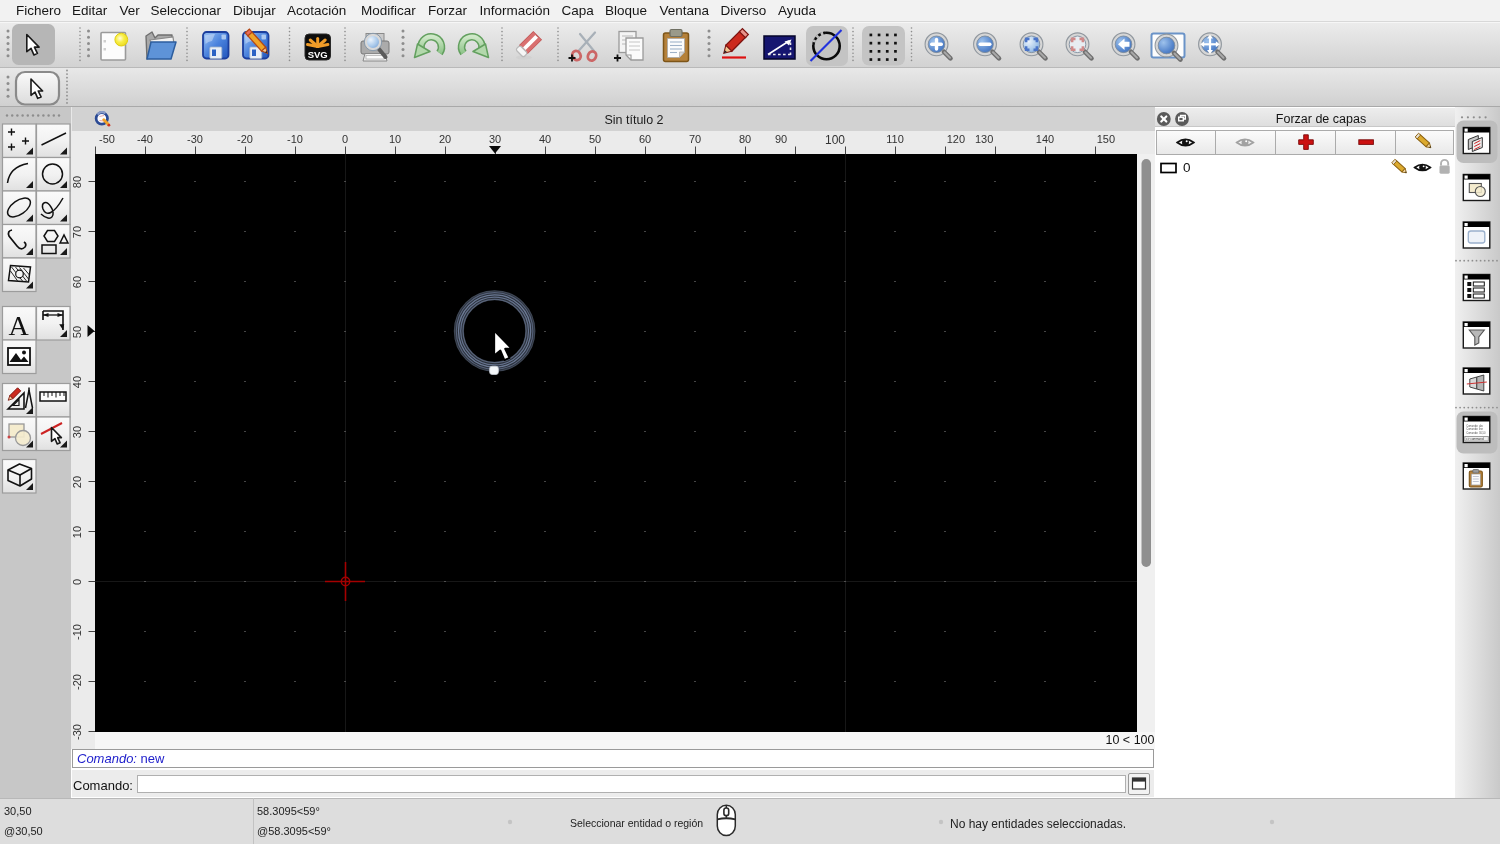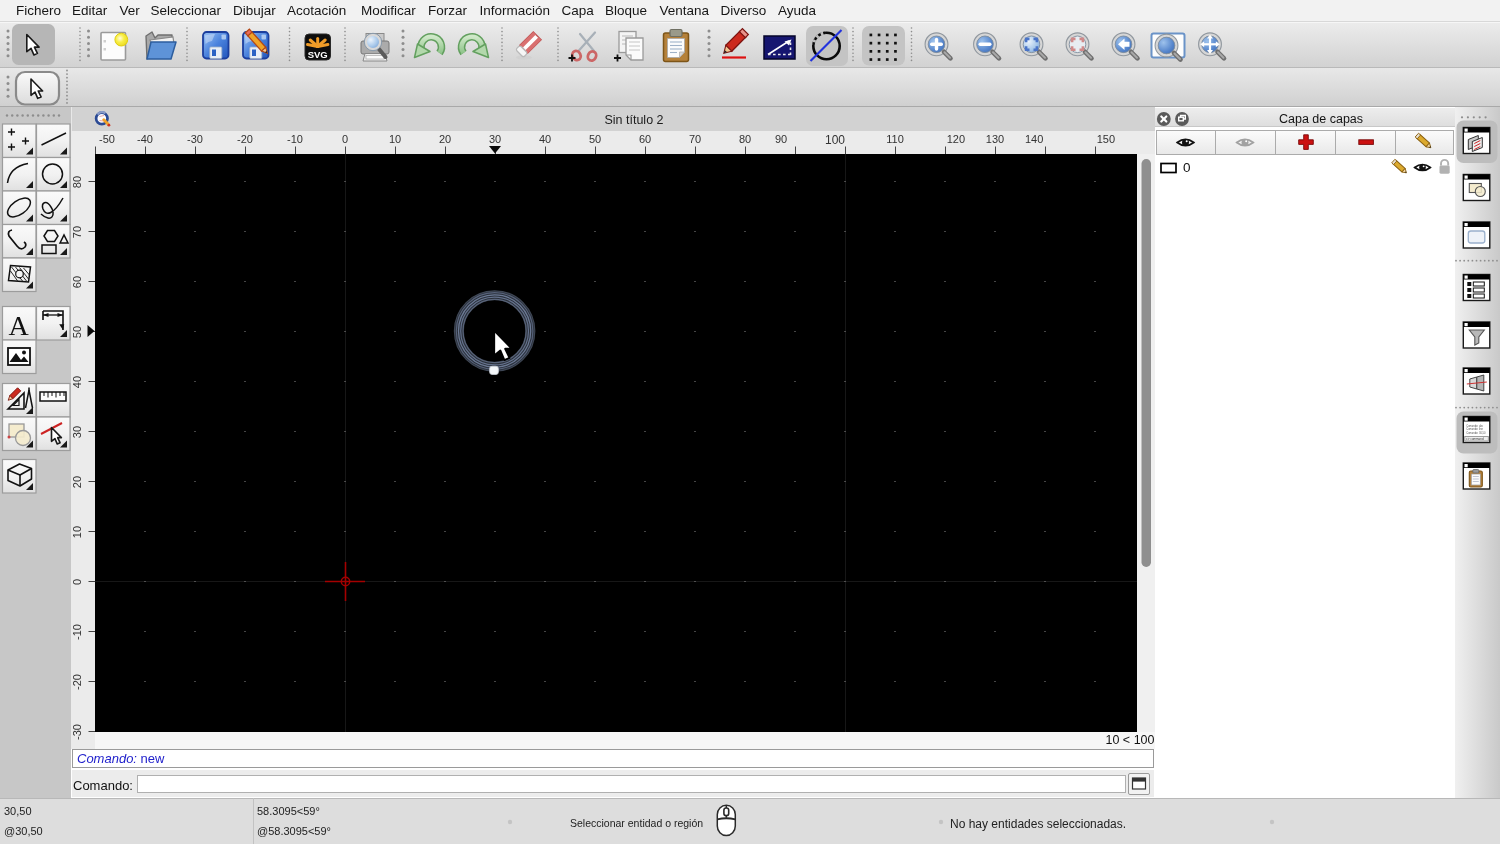--- a/index.html
+++ b/index.html
@@ -57,40 +57,40 @@
 <div class="abs" style="left:387px;top:1.5px;width:40px;text-align:center;font-size:11px;color:#333">30</div>
 <div class="abs" style="left:437px;top:1.5px;width:40px;text-align:center;font-size:11px;color:#333">40</div>
 <div class="abs" style="left:487px;top:1.5px;width:40px;text-align:center;font-size:11px;color:#333">50</div>
 <div class="abs" style="left:537px;top:1.5px;width:40px;text-align:center;font-size:11px;color:#333">60</div>
 <div class="abs" style="left:587px;top:1.5px;width:40px;text-align:center;font-size:11px;color:#333">70</div>
 <div class="abs" style="left:637px;top:1.5px;width:40px;text-align:center;font-size:11px;color:#333">80</div>
 <div class="abs" style="left:687px;top:1.5px;width:40px;text-align:left;font-size:11px;color:#333">90</div>
 <div class="abs" style="left:737px;top:1.5px;width:40px;text-align:left;font-size:12px;color:#333">100</div>
 <div class="abs" style="left:787px;top:1.5px;width:40px;text-align:center;font-size:11px;color:#333">110</div>
 <div class="abs" style="left:837px;top:1.5px;width:40px;text-align:right;font-size:11px;color:#333">120</div>
-<div class="abs" style="left:887px;top:1.5px;width:40px;text-align:center;font-size:11px;color:#333">130</div>
-<div class="abs" style="left:937px;top:1.5px;width:40px;font-size:11px;color:#333">140</div>
+<div class="abs" style="left:887px;top:1.5px;width:40px;font-size:11px;color:#333">130</div>
+<div class="abs" style="left:937px;top:1.5px;width:40px;text-align:center;font-size:11px;color:#333">140</div>
 <div class="abs" style="left:987px;top:1.5px;width:40px;text-align:right;font-size:11px;color:#333">150</div>
 </div>
 <div class="abs" style="left:57px;top:161.5px;width:40px;height:40px;line-height:40px;text-align:center;font-size:11px;color:#333;transform:rotate(-90deg)">80</div>
 <div class="abs" style="left:57px;top:211.5px;width:40px;height:40px;line-height:40px;text-align:center;font-size:11px;color:#333;transform:rotate(-90deg)">70</div>
 <div class="abs" style="left:57px;top:261.5px;width:40px;height:40px;line-height:40px;text-align:center;font-size:11px;color:#333;transform:rotate(-90deg)">60</div>
 <div class="abs" style="left:57px;top:311.5px;width:40px;height:40px;line-height:40px;text-align:center;font-size:11px;color:#333;transform:rotate(-90deg)">50</div>
 <div class="abs" style="left:57px;top:361.5px;width:40px;height:40px;line-height:40px;text-align:center;font-size:11px;color:#333;transform:rotate(-90deg)">40</div>
 <div class="abs" style="left:57px;top:411.5px;width:40px;height:40px;line-height:40px;text-align:center;font-size:11px;color:#333;transform:rotate(-90deg)">30</div>
 <div class="abs" style="left:57px;top:461.5px;width:40px;height:40px;line-height:40px;text-align:center;font-size:11px;color:#333;transform:rotate(-90deg)">20</div>
 <div class="abs" style="left:57px;top:511.5px;width:40px;height:40px;line-height:40px;text-align:center;font-size:11px;color:#333;transform:rotate(-90deg)">10</div>
 <div class="abs" style="left:57px;top:561.5px;width:40px;height:40px;line-height:40px;text-align:center;font-size:11px;color:#333;transform:rotate(-90deg)">0</div>
 <div class="abs" style="left:57px;top:611.5px;width:40px;height:40px;line-height:40px;text-align:center;font-size:11px;color:#333;transform:rotate(-90deg)">-10</div>
 <div class="abs" style="left:57px;top:661.5px;width:40px;height:40px;line-height:40px;text-align:center;font-size:11px;color:#333;transform:rotate(-90deg)">-20</div>
 <div class="abs" style="left:57px;top:711.5px;width:40px;height:40px;line-height:40px;text-align:center;font-size:11px;color:#333;transform:rotate(-90deg)">-30</div>
 <div class="abs" style="left:1040px;top:733px;width:114.5px;text-align:right;font-size:12.5px;color:#111">10 &lt; 100</div>
 <div class="abs" style="left:77px;top:751px;font-size:13px;color:#2222cc"><i>Comando:</i> new</div>
 <div class="abs" style="left:73px;top:777.5px;font-size:13px;color:#111">Comando:</div>
-<div class="abs" style="left:1155px;top:111.5px;width:332px;text-align:center;font-size:12.5px;color:#141414">Capa de capas</div>
+<div class="abs" style="left:1155px;top:111.5px;width:332px;text-align:center;font-size:12.5px;color:#141414">Forzar de capas</div>
 <div class="abs" style="left:1183px;top:160px;font-size:13.5px;color:#111">0</div>
 <div class="abs" style="left:4px;top:805px;font-size:11px;color:#222">30,50</div>
 <div class="abs" style="left:4px;top:825px;font-size:11px;color:#222">@30,50</div>
 <div class="abs" style="left:253px;top:798px;width:1px;height:46px;background:#c2c2c2"></div>
 <div class="abs" style="left:257px;top:805px;font-size:11px;color:#222">58.3095&lt;59°</div>
 <div class="abs" style="left:257px;top:825px;font-size:11px;color:#222">@58.3095&lt;59°</div>
 <div class="abs" style="left:570px;top:816.5px;font-size:10.5px;color:#222">Seleccionar entidad o región</div>
 <div class="abs" style="left:950px;top:816.5px;font-size:12px;color:#222">No hay entidades seleccionadas.</div>
 <svg class="abs" style="left:0;top:0" width="1500" height="844" viewBox="0 0 1500 844">
     <defs>

